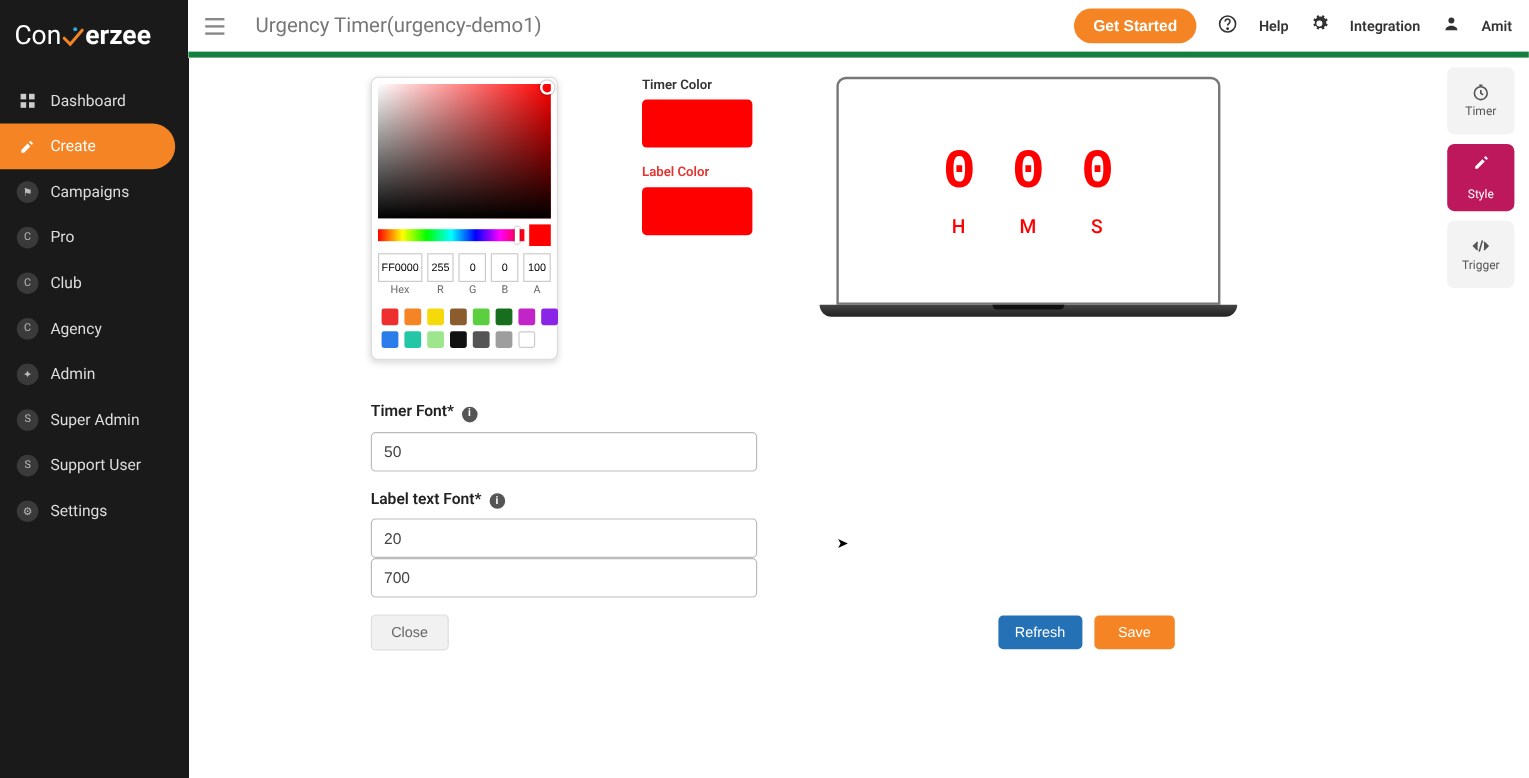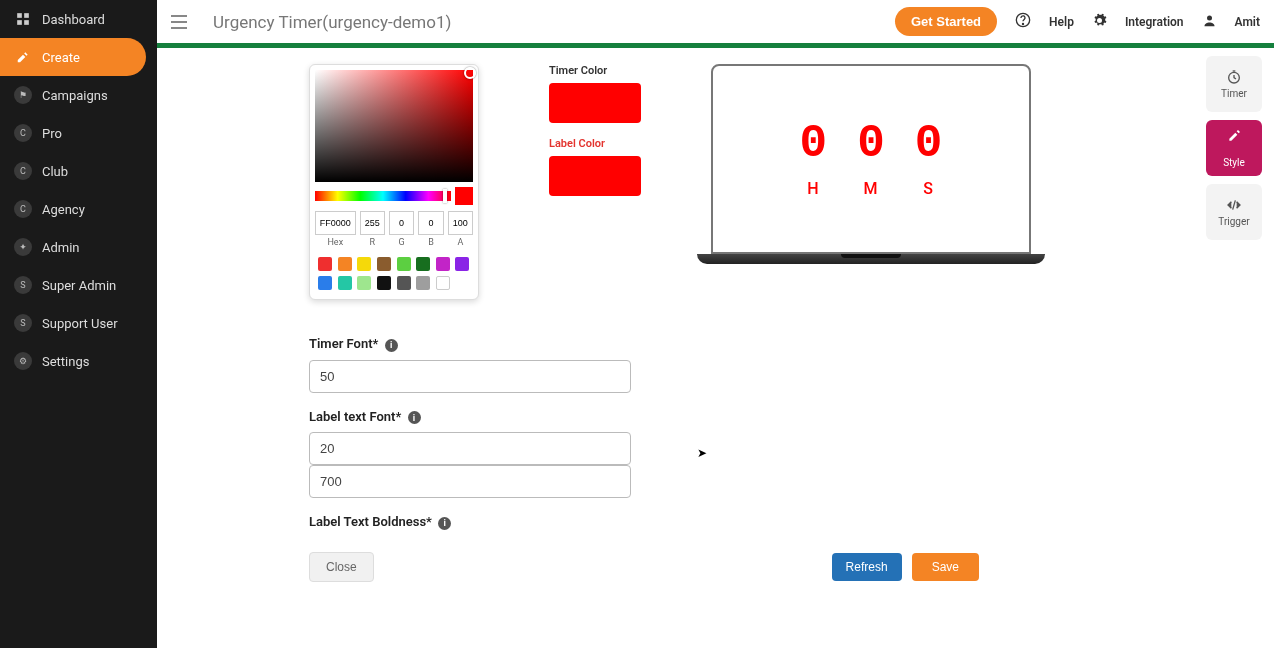--- a/index.html
+++ b/index.html
@@ -27,21 +27,21 @@
 
 .main { position: absolute; left:157px; top:48px; right:0; bottom:0; display:flex; }
 .content { flex:1; padding:16px 26px 8px 152px; display:flex; flex-direction:column; }
 .vertical-tabs { position:absolute; right:12px; top:56px; display:flex; flex-direction:column; gap:8px; }
 .vtab { width:56px; height:56px; border-radius:6px; background:#f3f3f3; display:flex; flex-direction:column; align-items:center; justify-content:center; gap:3px; font-size:10px; color:#555; cursor:pointer; }
 .vtab.active { background:#be185d; color:#fff;gap:13px; }
 .vtab svg { width:16px; height:16px; fill:currentColor; }
 
 .upper-row { display:flex; gap:70px; align-items:flex-start; }
 
-.color-picker { width:170px; border:1px solid #ddd; border-radius:6px; background:#fff; padding:5px; box-shadow:0 2px 6px rgba(0,0,0,0.15); }
+.color-picker { width:156px; border:1px solid #ddd; border-radius:6px; background:#fff; padding:5px; box-shadow:0 2px 6px rgba(0,0,0,0.15); }
 .cp-grad { width:100%; height:112px; background:linear-gradient(to top, #000, rgba(0,0,0,0)), linear-gradient(to right, #fff, #ff0000); position:relative; }
 .cp-grad::after { content:""; position:absolute; top:-3px; right:-3px; width:8px; height:8px; border:2px solid #fff; border-radius:50%; box-shadow:0 0 2px rgba(0,0,0,0.6); }
 .cp-hrow { display:flex; align-items:center; gap:4px; margin-top:5px; }
 .cp-hue { flex:1; height:10px; background:linear-gradient(to right,#f00,#ff0,#0f0,#0ff,#00f,#f0f,#f00); position:relative; }
 .cp-hue::after { content:""; position:absolute; right:4px; top:-2px; width:4px; height:14px; background:#fff; box-shadow:0 0 2px rgba(0,0,0,0.5); }
 .cp-swatch-sm { width:18px; height:18px; background:#ff0000; }
 .cp-inputs { display:flex; gap:4px; margin-top:6px; }
 .cp-inputs input { width:100%; height:24px; border:1px solid #ccc; font-size:9px; text-align:center; padding:0 2px; }
 .cp-in-hex { flex:1.6; }
 .cp-in { flex:1; }
@@ -74,20 +74,28 @@
 .btn-close { background:#f1f1f1; border:1px solid #ddd; color:#666; padding:7px 16px; border-radius:4px; font-size:12px; cursor:pointer; }
 .btn-refresh { margin-left:auto; background:#2471b6; color:#fff; border:none; padding:7px 14px; border-radius:4px; font-size:12px; cursor:pointer; }
 .btn-save { background:#f48424; color:#fff; border:none; padding:7px 20px; border-radius:4px; font-size:12px; cursor:pointer; margin-left:10px; }
 
 .cursor { position:absolute; left:697px; top:446px; font-size:12px; color:#000; transform:translate(-157px,-48px); pointer-events:none; }
 </style>
 </head>
 <body>
 
 <div class="sidebar">
+  <div class="logo">
+    <span class="logo-text1">Con</span>
+    <svg viewBox="0 0 24 24" width="20" height="20">
+        <path d="M3 13l6 6L21 5" stroke="#f48424" stroke-width="3" fill="none" stroke-linecap="round"></path>
+        <circle cx="14" cy="4" r="2" fill="#2aa9e0"></circle>
+      </svg>
+    <span class="logo-text2">erzee</span>
+  </div>
 
   <div class="sidebar-item">
     <span class="sidebar-icon-wrap">
         <svg width="14" height="14" viewBox="0 0 24 24" class="sb-ico">
           <rect x="2" y="2" width="8" height="8"></rect>
           <rect x="14" y="2" width="8" height="8"></rect>
           <rect x="2" y="14" width="8" height="8"></rect>
           <rect x="14" y="14" width="8" height="8"></rect>
         </svg>
       </span>
@@ -258,21 +266,20 @@
 
     <div class="form-rows">
       <div class="frow-label"><span>Timer Font*</span> <span class="info-ico">i</span></div>
       <input class="frow-input" value="50" style="">
 
       <div class="frow-label"><span>Label text Font*</span> <span class="info-ico">i</span></div>
       <input class="frow-input" value="20" style="">
 
       <input class="frow-input" value="700" style="">
 
-      <div class="frow-label"><span>Label Text Boldness*</span> <span class="info-ico">i</span></div>
     </div>
 
     <div class="footer">
       <button class="btn-close">Close</button>
       <button class="btn-refresh">Refresh</button>
       <button class="btn-save">Save</button>
     </div>
 
     <div class="cursor">➤</div>
   </div>

